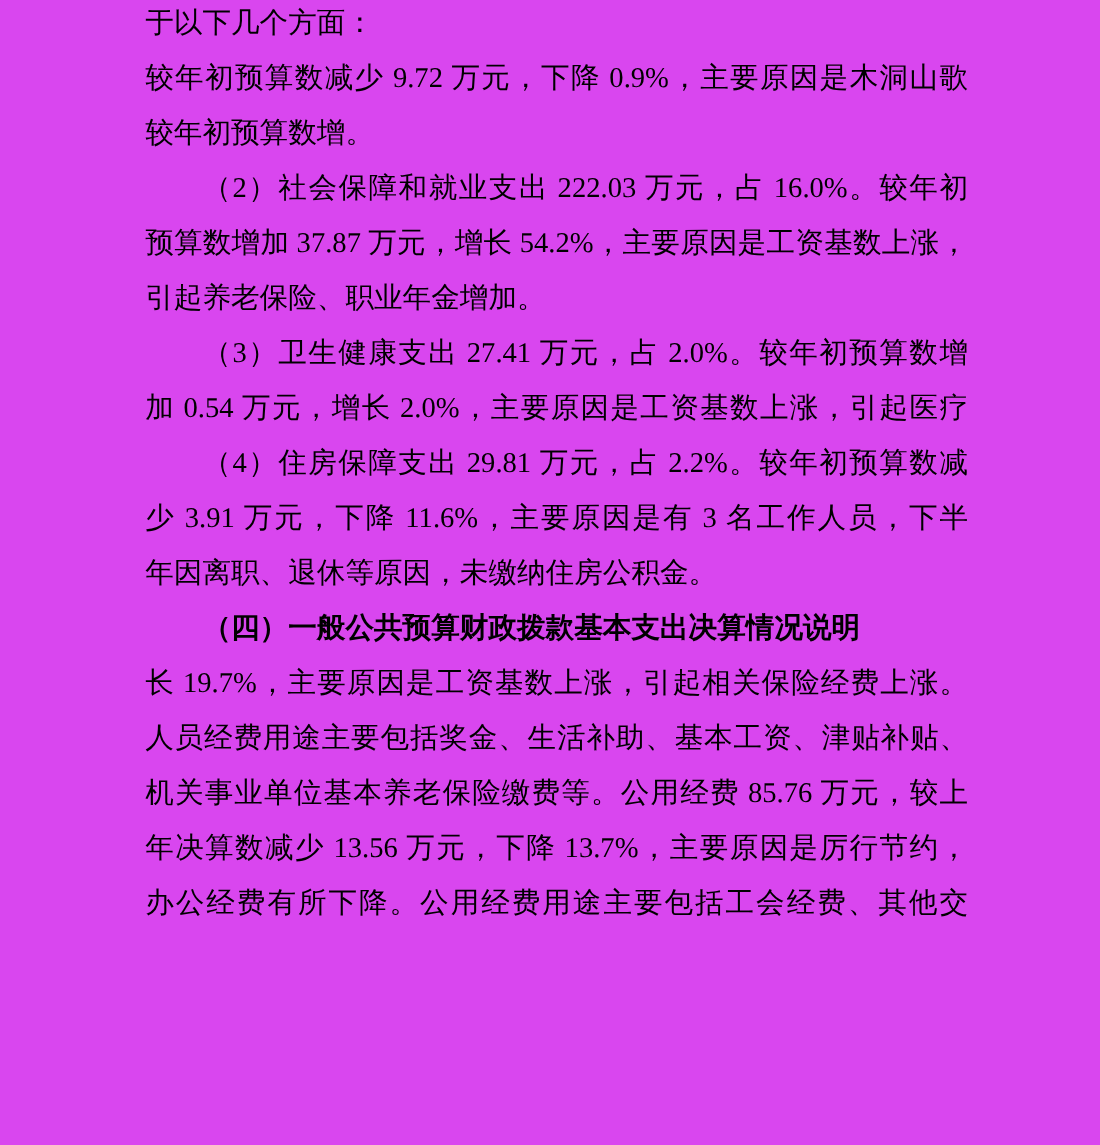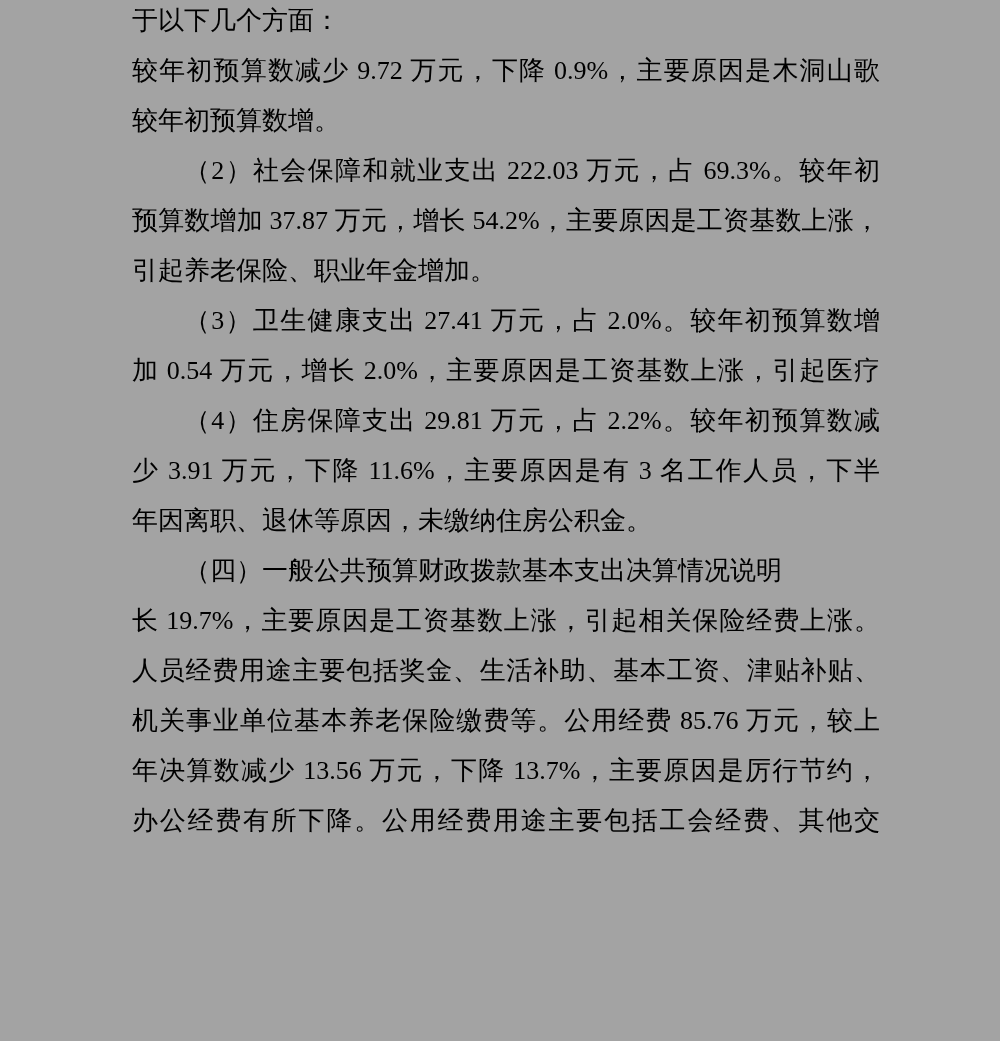--- a/index.html
+++ b/index.html
@@ -39,32 +39,32 @@
   }
   .line.just {
     text-align: justify;
     text-align-last: justify;
     text-justify: inter-character;
   }
   .line.ind {
     text-indent: 52px;
   }
   .line.bold {
-    font-weight: normal;
+    font-weight: bold;
   }
 </style>
 </head>
 <body>
 
-<div class="page" style="background: #a3a3a3; color: rgb(0, 0, 0);">
+<div class="page" style="background: #d946ef; color: rgb(0, 0, 0);">
   <div class="doc" id="doc-body">
       <div class="line">于以下几个方面：</div>
       <div class="line just">较年初预算数减少 9.72 万元，下降 0.9%，主要原因是木洞山歌</div>
       <div class="line">较年初预算数增。</div>
-      <div class="line just ind">（2）社会保障和就业支出 222.03 万元，占 69.3%。较年初</div>
+      <div class="line just ind">（2）社会保障和就业支出 222.03 万元，占 16.0%。较年初</div>
       <div class="line just">预算数增加 37.87 万元，增长 54.2%，主要原因是工资基数上涨，</div>
       <div class="line">引起养老保险、职业年金增加。</div>
       <div class="line just ind">（3）卫生健康支出 27.41 万元，占 2.0%。较年初预算数增</div>
       <div class="line just">加 0.54 万元，增长 2.0%，主要原因是工资基数上涨，引起医疗</div>
       <div class="line just ind">（4）住房保障支出 29.81 万元，占 2.2%。较年初预算数减</div>
       <div class="line just">少 3.91 万元，下降 11.6%，主要原因是有 3 名工作人员，下半</div>
       <div class="line">年因离职、退休等原因，未缴纳住房公积金。</div>
       <div class="line ind bold">（四）一般公共预算财政拨款基本支出决算情况说明</div>
       <div class="line just">长 19.7%，主要原因是工资基数上涨，引起相关保险经费上涨。</div>
       <div class="line just">人员经费用途主要包括奖金、生活补助、基本工资、津贴补贴、</div>

